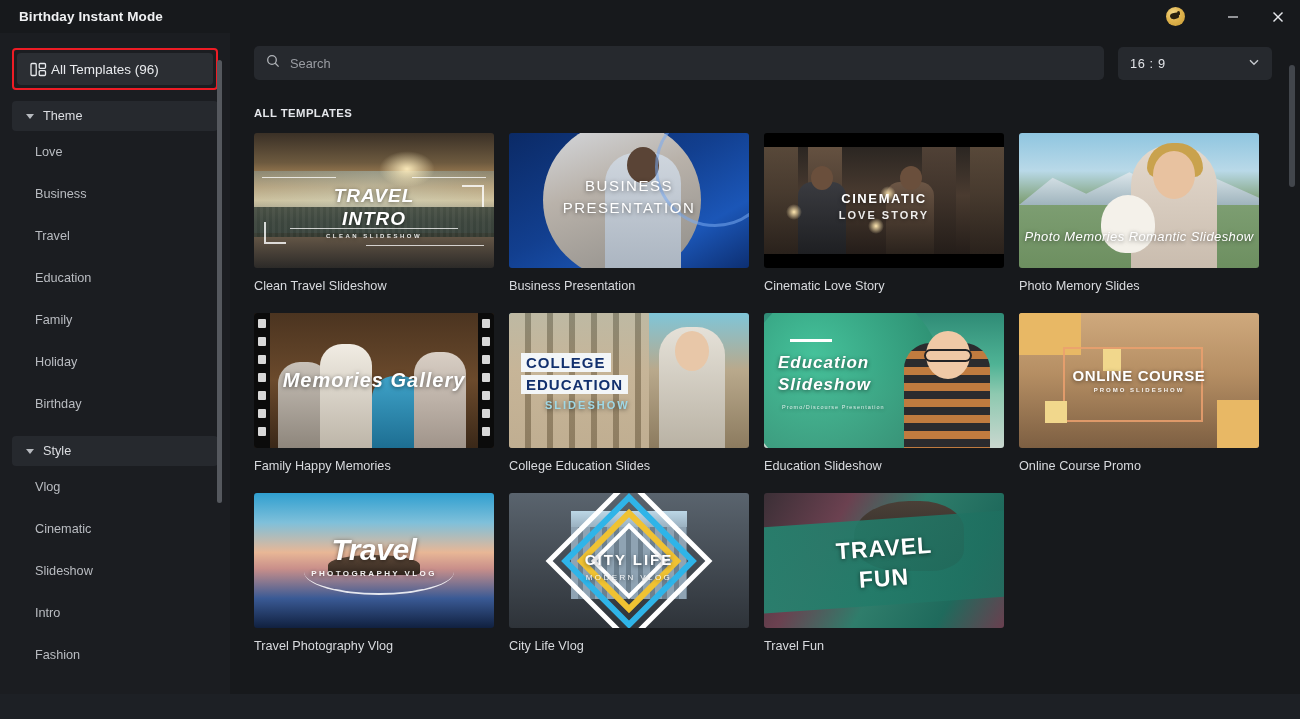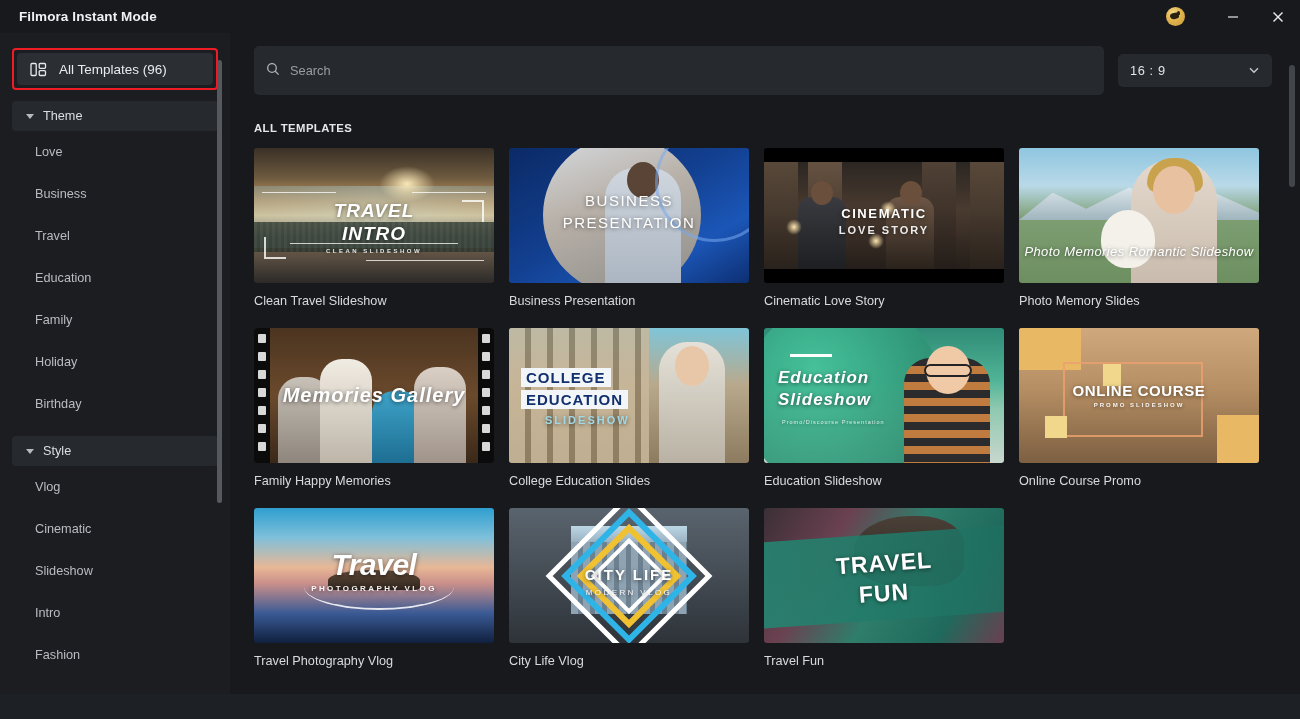--- a/index.html
+++ b/index.html
@@ -99,21 +99,21 @@
     border: 2px solid #ee1c25;
     border-radius: 4px;
   }
   .all-templates {
     height: 32px;
     background: #2b2e33;
     border-radius: 4px;
     display: flex;
     align-items: center;
     padding-left: 13px;
-    gap: 12px;
+    gap: 4px;
   }
   .all-templates .label {
     font-size: 13.5px;
     color: #e8eaed;
   }
   .layout-icon { width: 17px; height: 17px; display:block; }
 
   .group {
     margin: 11px 12px 0 12px;
     height: 30px;
@@ -152,21 +152,21 @@
     padding-left: 14px;
   }
   .toolbar {
     display: flex;
     align-items: center;
     gap: 14px;
     padding: 13px 28px 0 10px;
   }
   .search-box {
     flex: 1 1 auto;
-    height: 49px;
+    height: 34px;
     background: #26292e;
     border-radius: 5px;
     display: flex;
     align-items: center;
     padding-left: 12px;
     gap: 10px;
     text-align: right;
   }
   .search-ph {
     font-size: 12.8px;
@@ -321,21 +321,21 @@
   .th12 { background: linear-gradient(120deg,#3b2f36 0%, #6b4150 28%, #2f7d6b 52%, #1f6a5c 78%, #6a3f4f 100%); }
   .th12 .swipe { position:absolute; left:-10px; top:26px; right:-10px; height:86px; background: linear-gradient(90deg, rgba(38,132,112,.92), rgba(30,110,95,.88)); transform: rotate(-4deg);}
   .th12 .obj { position:absolute; right:40px; top:8px; width:110px; height:70px; background: linear-gradient(#4a4038,#2a241f); border-radius: 50% 40% 30% 40%;}
 </style>
 </head>
 <body>
 
 <div class="app">
 
   <div class="titlebar">
-    <div class="app-title">Filmora Instant Mode</div>
+    <div class="app-title">Birthday Instant Mode</div>
     <div class="win-controls">
       <div class="brand-badge"></div>
       <div class="win-btn">
         <svg width="14" height="14" viewBox="0 0 14 14">
             <line x1="2" y1="7" x2="12" y2="7" stroke="#d7d9dd" stroke-width="1.3"></line>
           </svg>
       </div>
       <div class="win-btn">
         <svg width="14" height="14" viewBox="0 0 14 14">
             <line x1="2.5" y1="2.5" x2="11.5" y2="11.5" stroke="#e6e8eb" stroke-width="1.4"></line>

